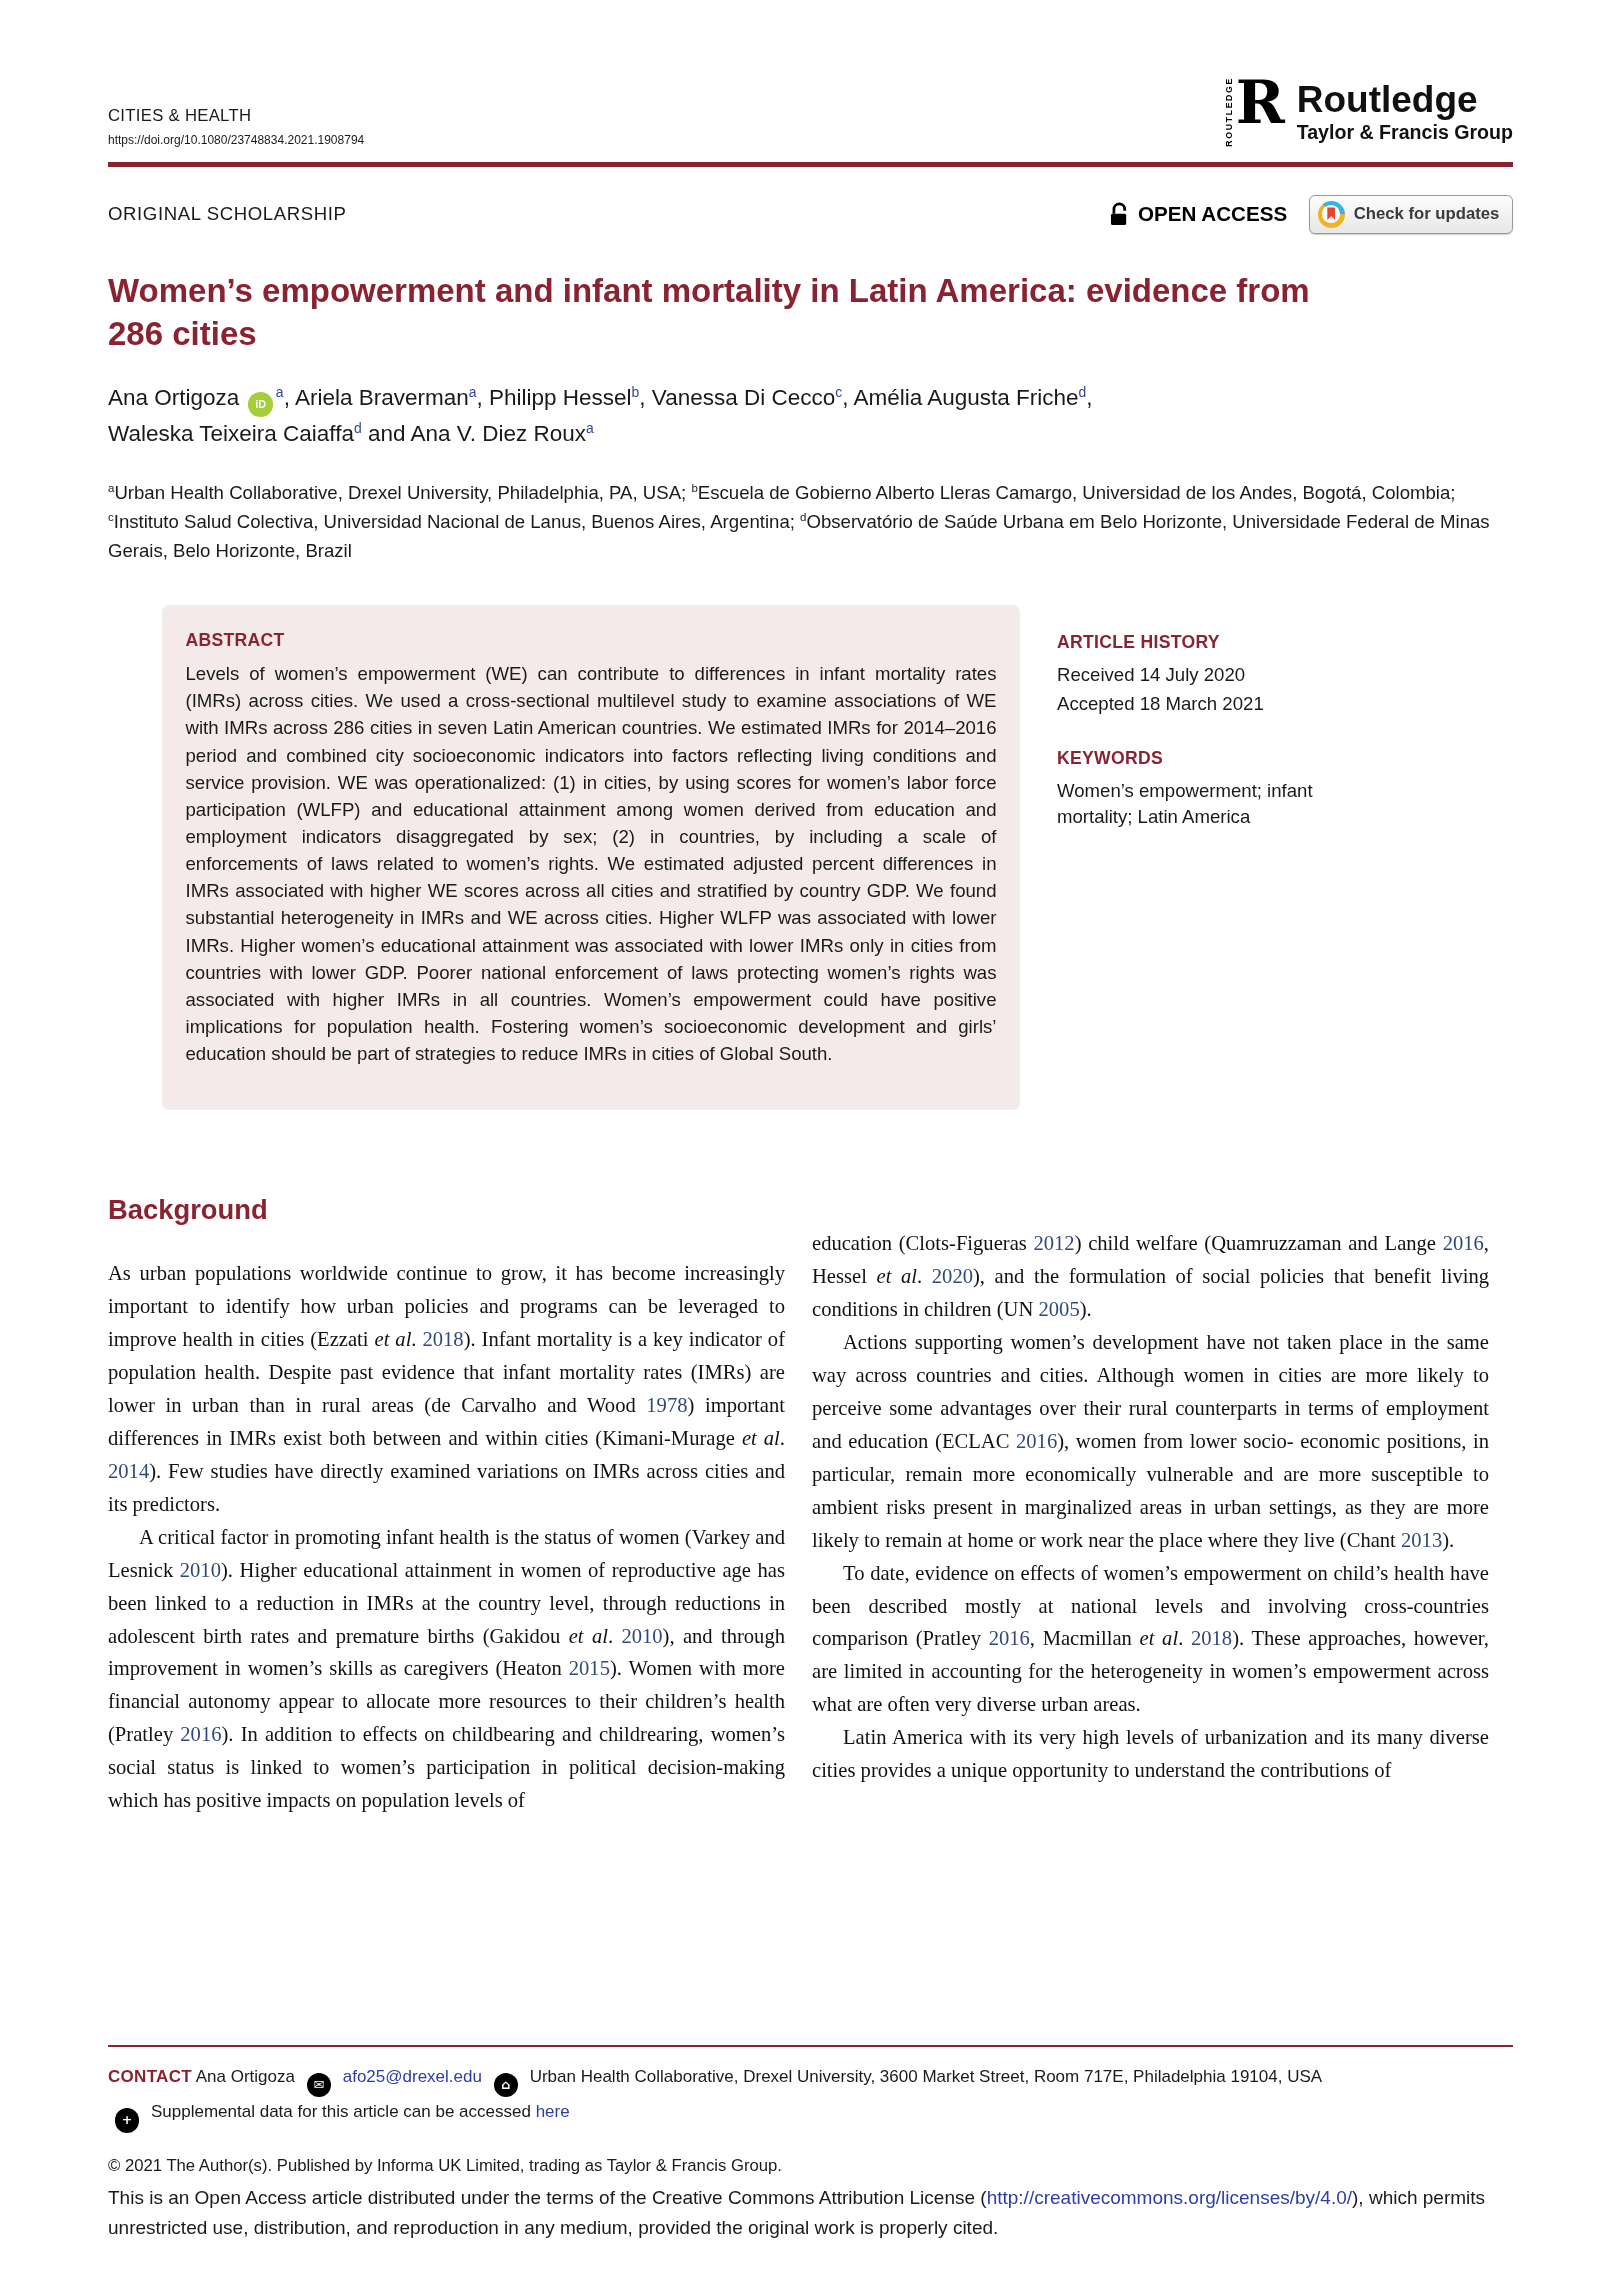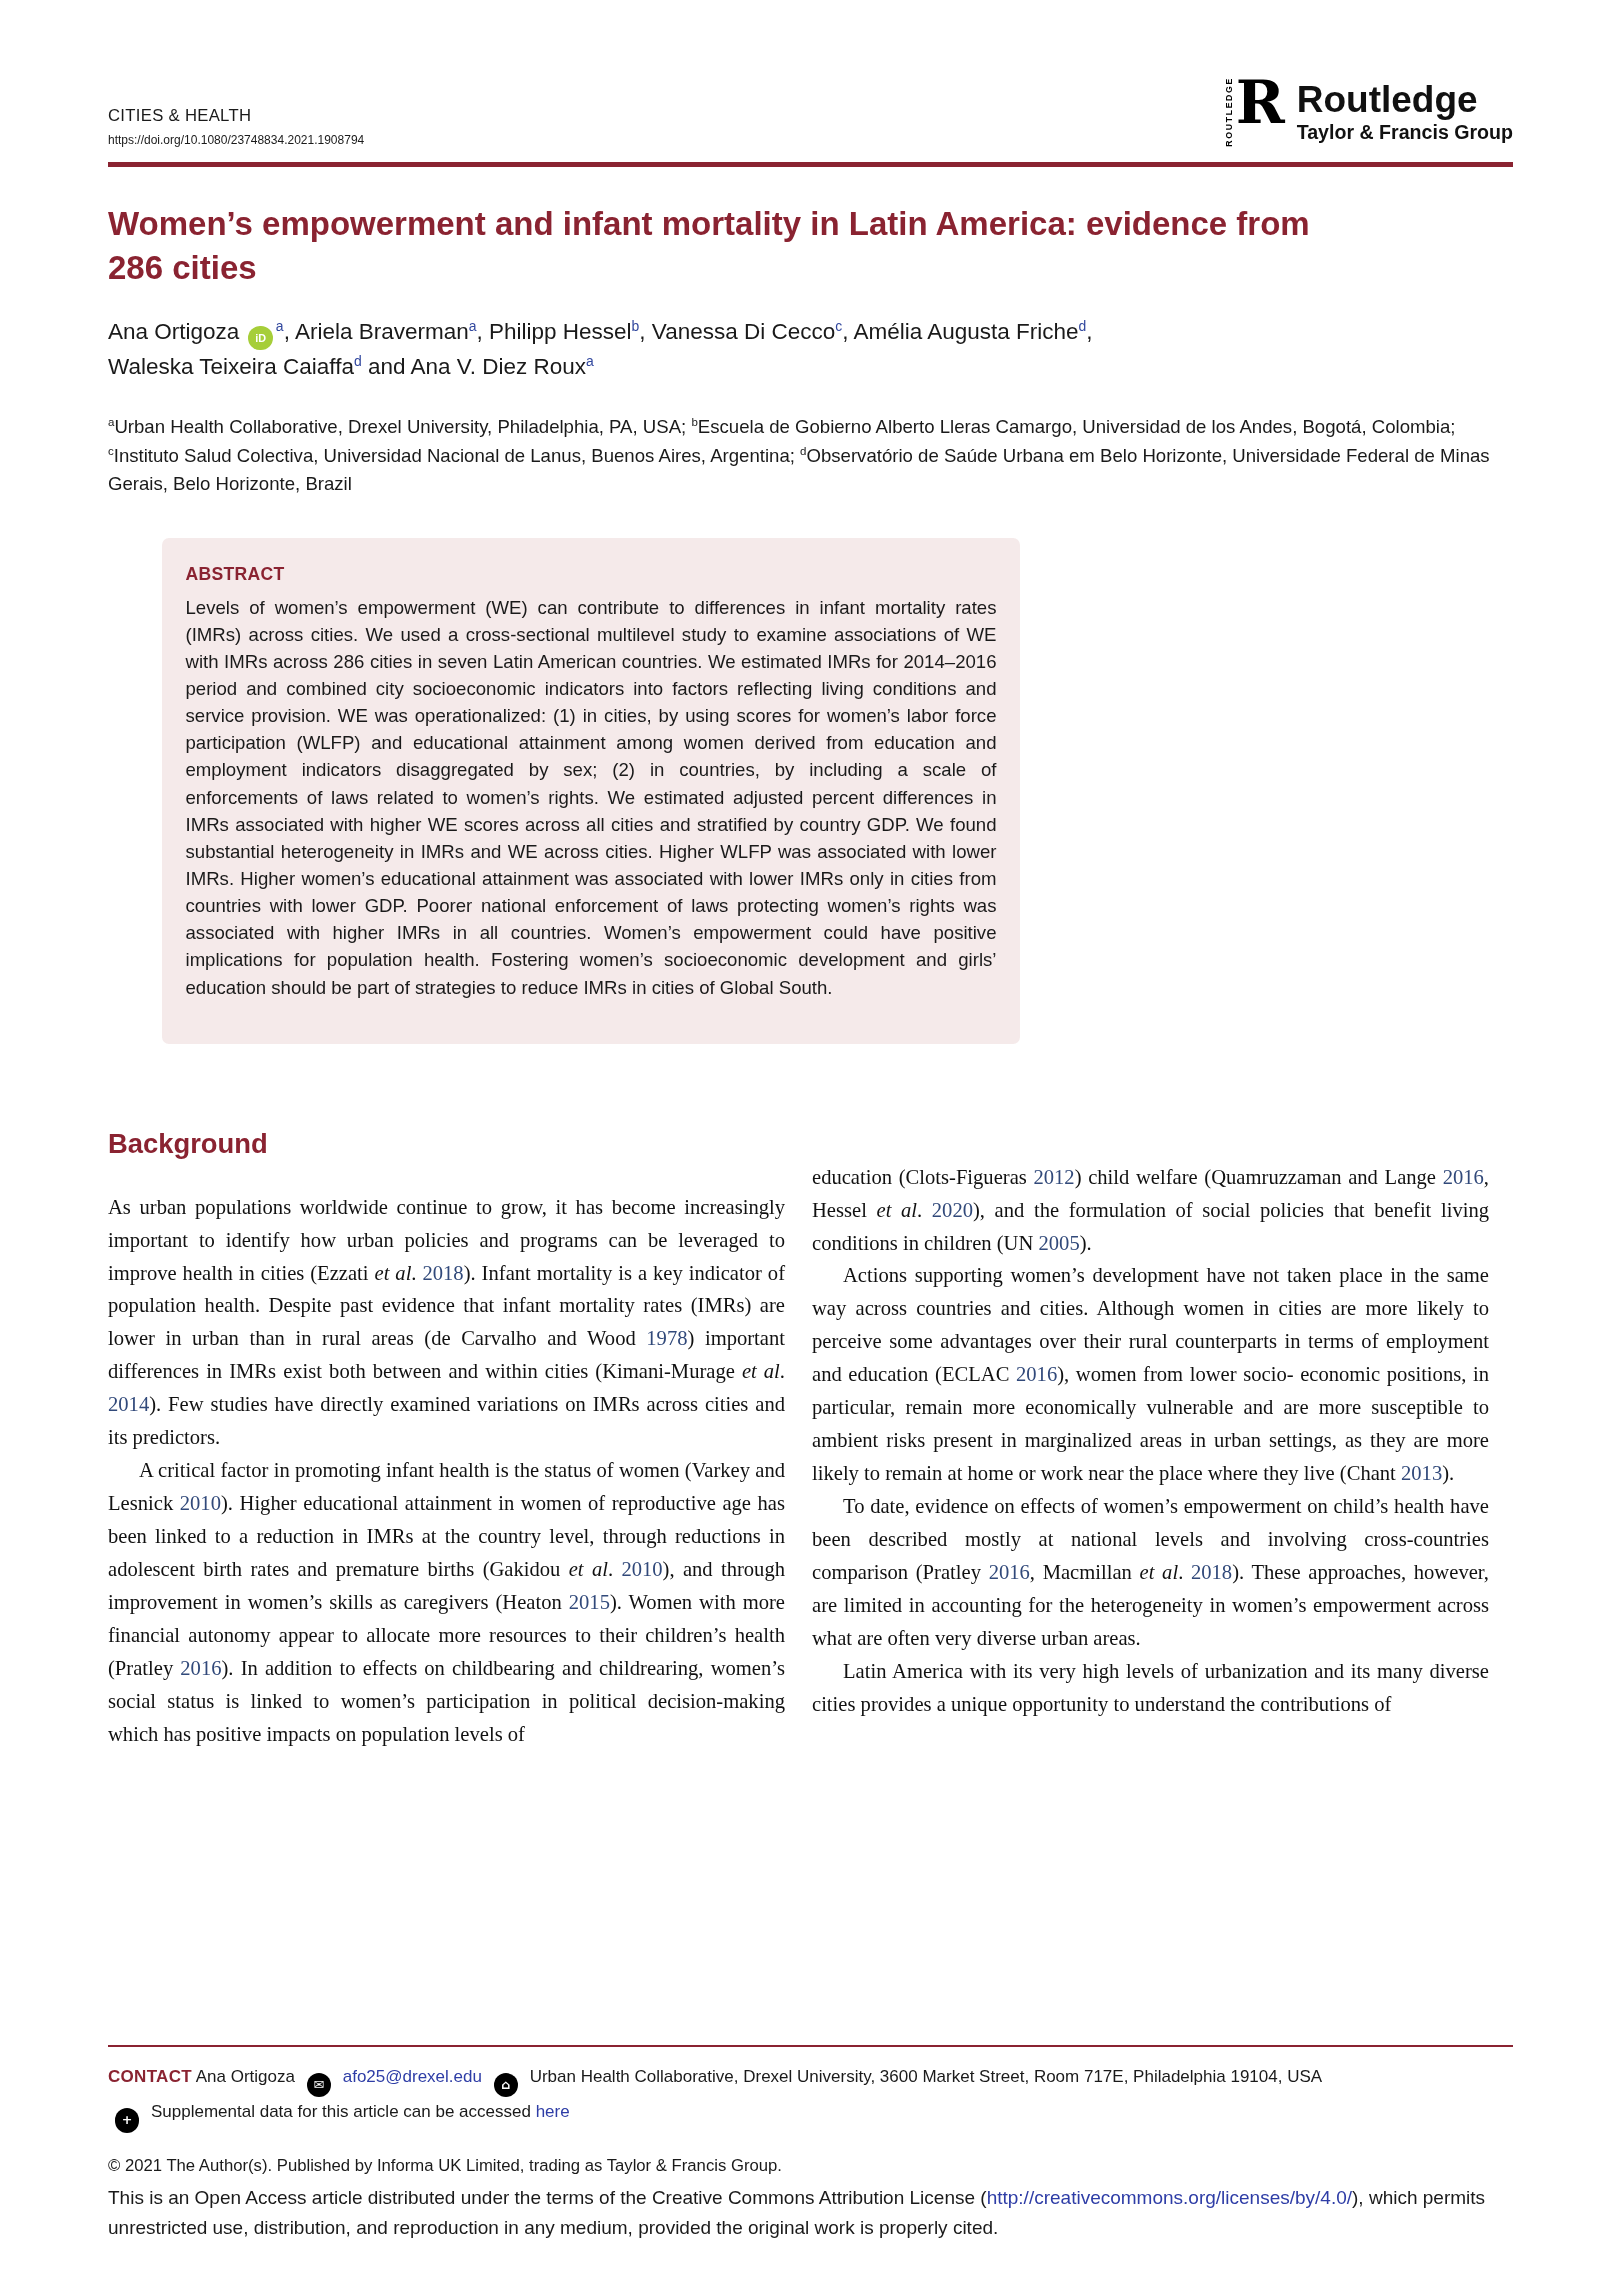--- a/index.html
+++ b/index.html
@@ -94,32 +94,59 @@
       </div>
       <div>
         <div class="logo-name">Routledge</div>
         <div class="logo-group">Taylor &amp; Francis Group</div>
       </div>
     </div>
   </header>
 
   <div class="rule"></div>
 
+  <div class="meta-row">
+    <div class="category">ORIGINAL SCHOLARSHIP</div>
+    <div class="meta-right">
+      <div class="open-access">
+        <span>
+          <svg class="lock-svg" width="20.6" height="25.5" viewBox="0 0 21 26">
+            <path d="M5 13 V8.5 a5.5 5.5 0 0 1 11 0 V10" fill="none" stroke="#000" stroke-width="2.8"></path>
+            <rect x="2" y="13" width="15.5" height="11.5" rx="1.6" fill="#000"></rect>
+          </svg>
+        </span>
+        <span>OPEN ACCESS</span>
+      </div>
+      <div class="check-btn">
+        <span class="crossmark">
+            <span class="cm-book"></span>
+          </span>
+        <span>Check for updates</span>
+      </div>
+    </div>
+  </div>
 
   <h1 class="title">Women’s empowerment and infant mortality in Latin America: evidence from 286 cities</h1>
 
   <div class="authors"><span>Ana Ortigoza </span><span class="icon-orcid">iD</span><sup class="sup">a</sup><span>, Ariela Braverman</span><sup class="sup">a</sup><span>, Philipp Hessel</span><sup class="sup">b</sup><span>, Vanessa Di Cecco</span><sup class="sup">c</sup><span>, Amélia Augusta Friche</span><sup class="sup">d</sup><span>,</span><br><span>Waleska Teixeira Caiaffa</span><sup class="sup">d</sup><span> and Ana V. Diez Roux</span><sup class="sup">a</sup></div>
 
   <div class="affils"><sup class="supb">a</sup><span>Urban Health Collaborative, Drexel University, Philadelphia, PA, USA; </span><sup class="supb">b</sup><span>Escuela de Gobierno Alberto Lleras Camargo, Universidad de los Andes, Bogotá, Colombia; </span><sup class="supb">c</sup><span>Instituto Salud Colectiva, Universidad Nacional de Lanus, Buenos Aires, Argentina; </span><sup class="supb">d</sup><span>Observatório de Saúde Urbana em Belo Horizonte, Universidade Federal de Minas Gerais, Belo Horizonte, Brazil</span></div>
 
   <section class="abstract-row">
     <div class="abstract-box">
       <div class="box-h">ABSTRACT</div>
       <p class="abstract-text">Levels of women’s empowerment (WE) can contribute to differences in infant mortality rates (IMRs) across cities. We used a cross-sectional multilevel study to examine associations of WE with IMRs across 286 cities in seven Latin American countries. We estimated IMRs for 2014–2016 period and combined city socioeconomic indicators into factors reflecting living conditions and service provision. WE was operationalized: (1) in cities, by using scores for women’s labor force participation (WLFP) and educational attainment among women derived from education and employment indicators disaggregated by sex; (2) in countries, by including a scale of enforcements of laws related to women’s rights. We estimated adjusted percent differences in IMRs associated with higher WE scores across all cities and stratified by country GDP. We found substantial heterogeneity in IMRs and WE across cities. Higher WLFP was associated with lower IMRs. Higher women’s educational attainment was associated with lower IMRs only in cities from countries with lower GDP. Poorer national enforcement of laws protecting women’s rights was associated with higher IMRs in all countries. Women’s empowerment could have positive implications for population health. Fostering women’s socioeconomic development and girls’ education should be part of strategies to reduce IMRs in cities of Global South.</p>
     </div>
+    <aside class="history">
+      <div class="box-h">ARTICLE HISTORY</div>
+      <div class="line">Received 14 July 2020</div>
+      <div class="line">Accepted 18 March 2021</div>
+      <div class="box-h kw">KEYWORDS</div>
+      <div class="line">Women’s empowerment; infant mortality; Latin America</div>
+    </aside>
   </section>
 
   <section class="body-cols">
     <div class="col">
       <h2 class="sec-h">Background</h2>
       <p class="body-p"><span>As urban populations worldwide continue to grow, it has become increasingly important to identify how urban policies and programs can be leveraged to improve health in cities (Ezzati </span><span class="i">et al</span><span>. </span><span class="cite">2018</span><span>). Infant mortality is a key indicator of population health. Despite past evidence that infant mortality rates (IMRs) are lower in urban than in rural areas (de Carvalho and Wood </span><span class="cite">1978</span><span>) important differences in IMRs exist both between and within cities (Kimani-Murage </span><span class="i">et al</span><span>. </span><span class="cite">2014</span><span>). Few studies have directly examined variations on IMRs across cities and its predictors.</span></p>
       <p class="body-p indent"><span>A critical factor in promoting infant health is the status of women (Varkey and Lesnick </span><span class="cite">2010</span><span>). Higher educational attainment in women of reproductive age has been linked to a reduction in IMRs at the country level, through reductions in adolescent birth rates and premature births (Gakidou </span><span class="i">et al</span><span>. </span><span class="cite">2010</span><span>), and through improvement in women’s skills as caregivers (Heaton </span><span class="cite">2015</span><span>). Women with more financial autonomy appear to allocate more resources to their children’s health (Pratley </span><span class="cite">2016</span><span>). In addition to effects on childbearing and childrearing, women’s social status is linked to women’s participation in political decision-making which has positive impacts on population levels of</span></p>
     </div>
     <div class="col col-right">
       <p class="body-p"><span>education (Clots-Figueras </span><span class="cite">2012</span><span>) child welfare (Quamruzzaman and Lange </span><span class="cite">2016</span><span>, Hessel </span><span class="i">et al</span><span>. </span><span class="cite">2020</span><span>), and the formulation of social policies that benefit living conditions in children (UN </span><span class="cite">2005</span><span>).</span></p>

